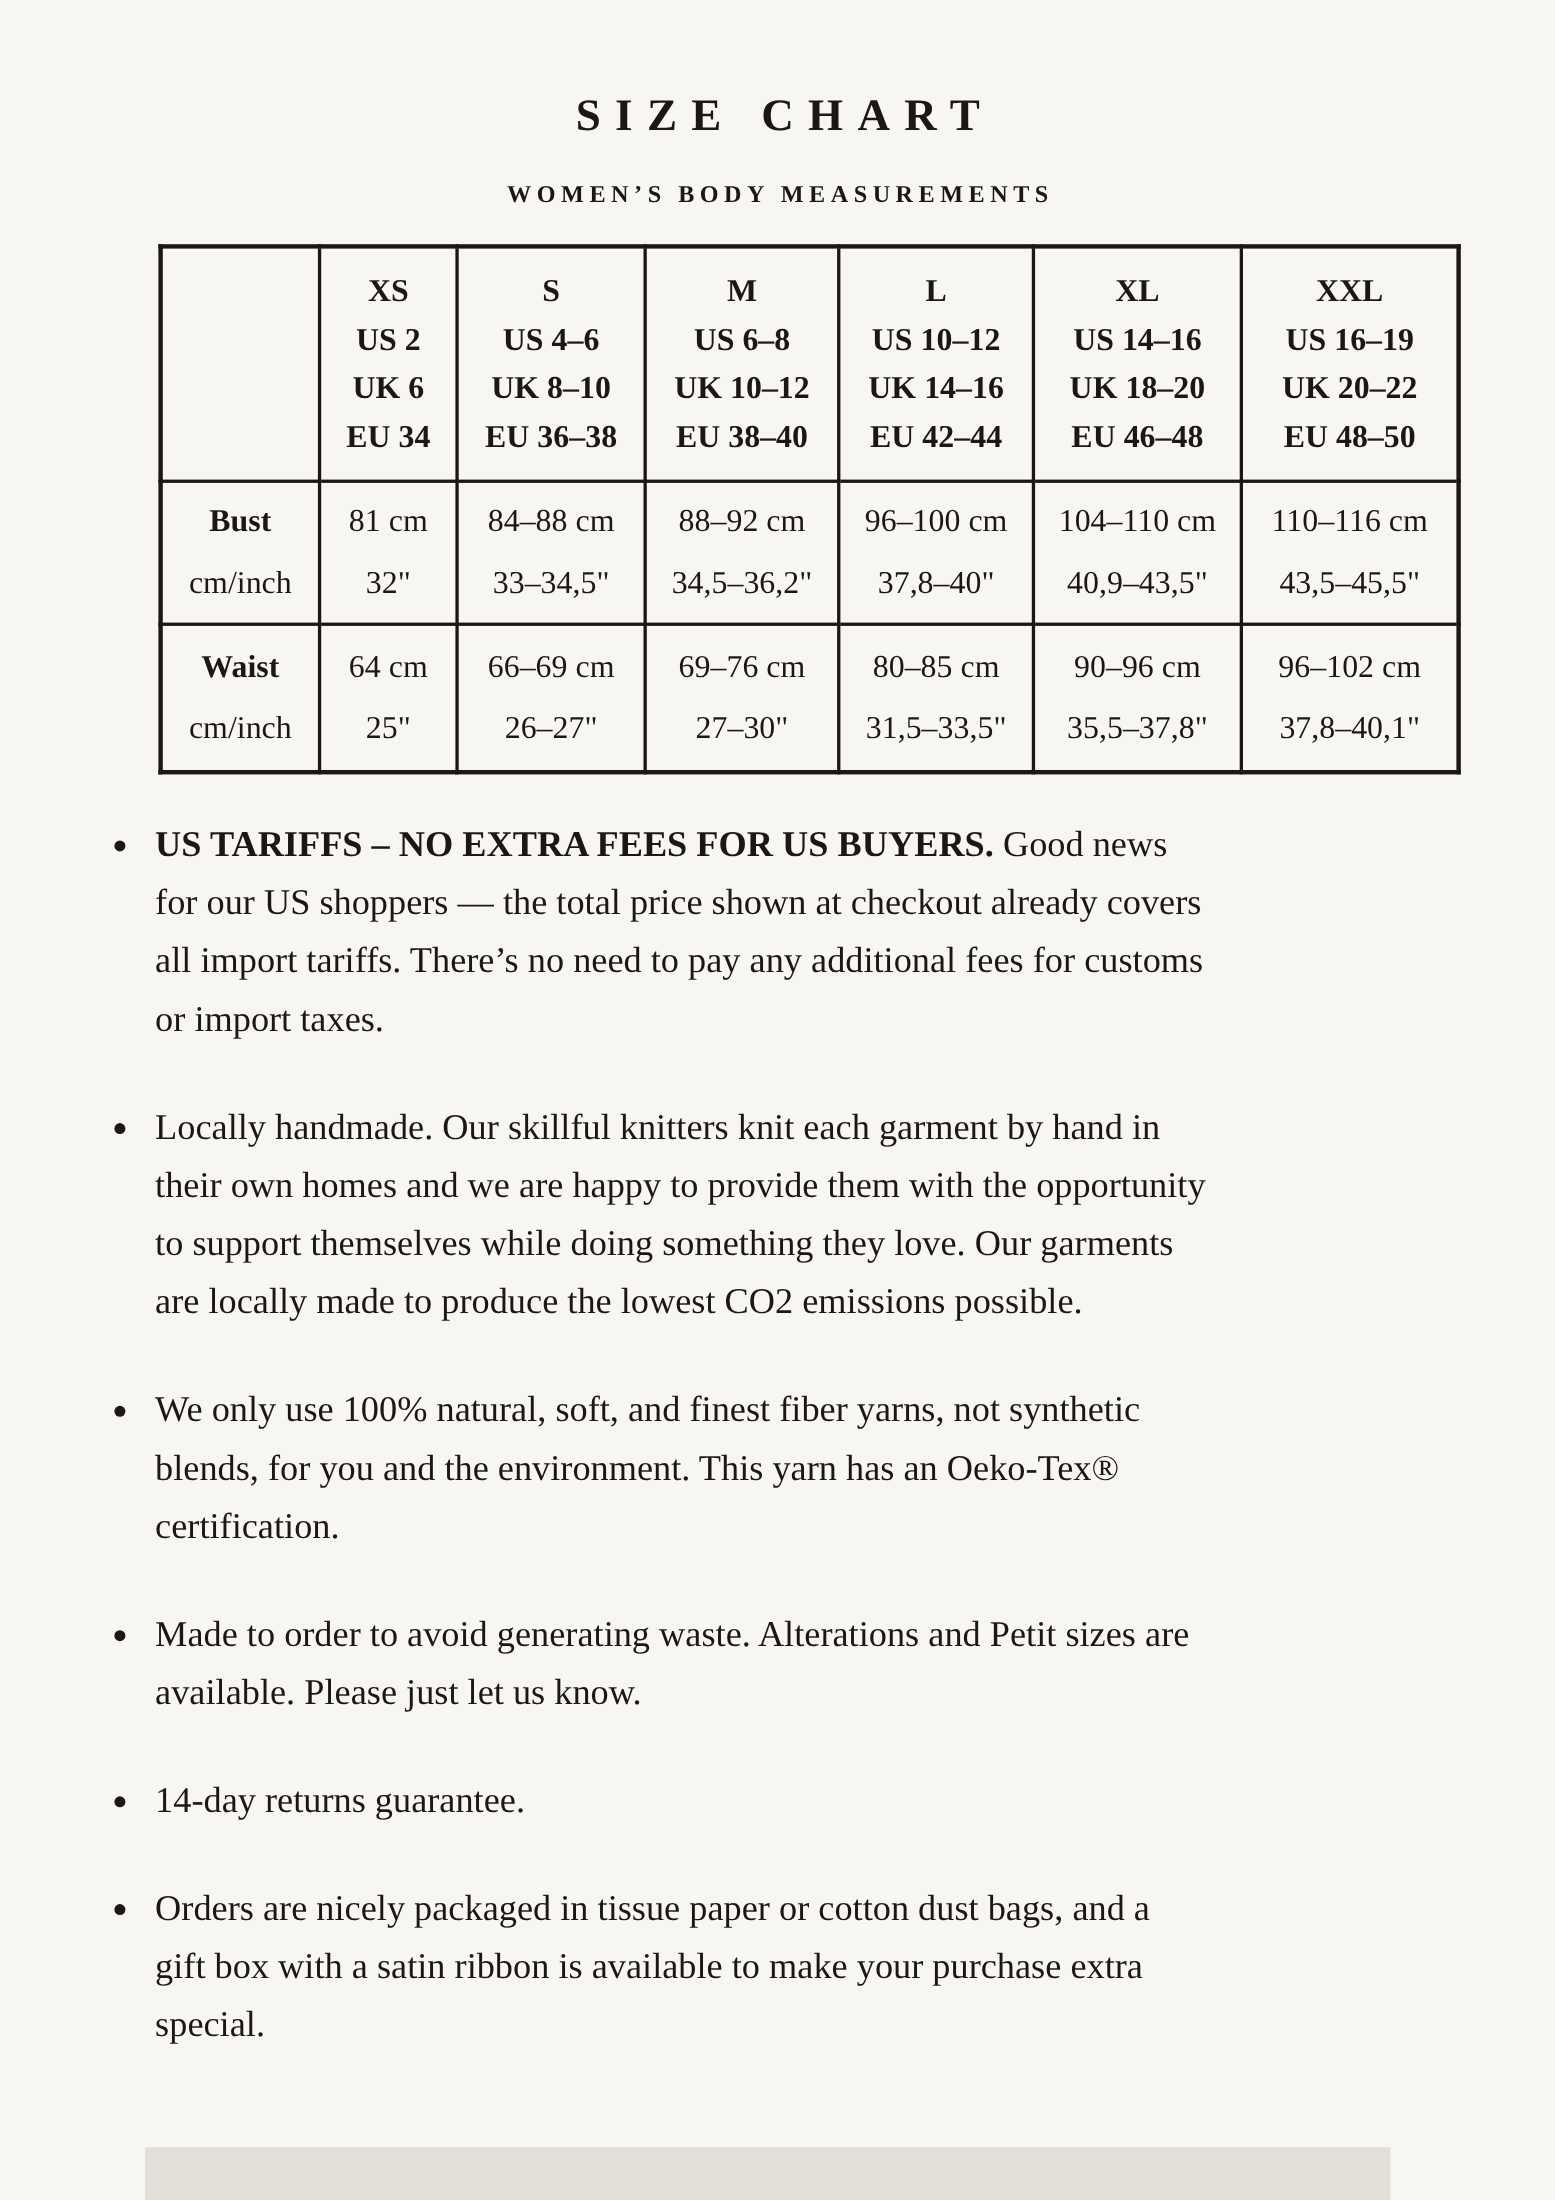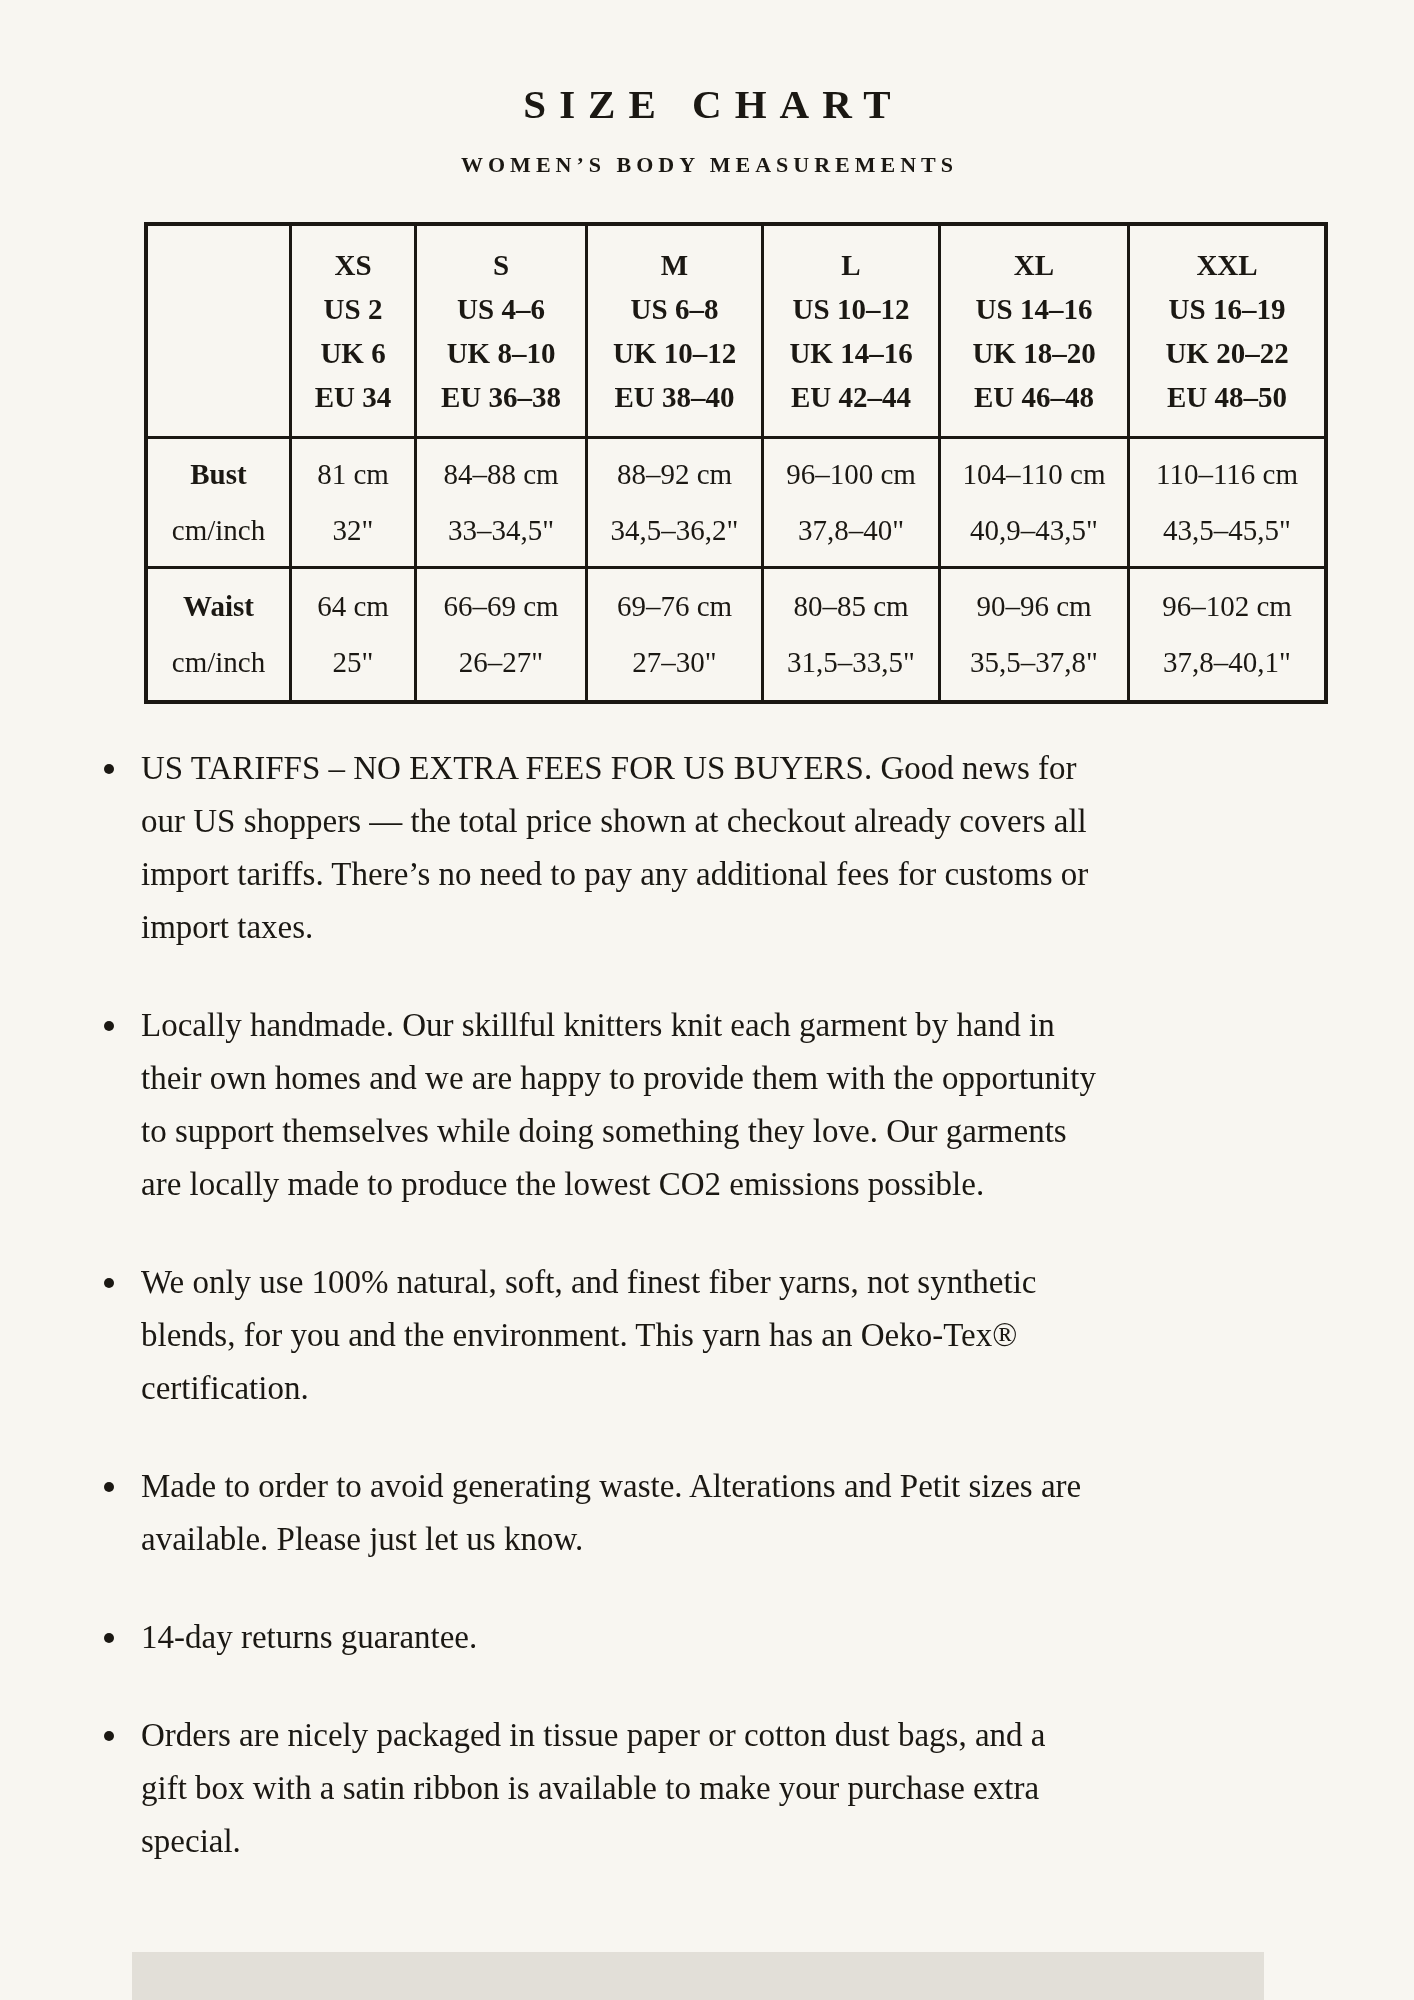--- a/index.html
+++ b/index.html
@@ -12,21 +12,21 @@
     overflow: hidden;
   }
   .title {
     margin: 0; padding-top: 80px;
     text-align: center;
     font-size: 41px; font-weight: 700;
     letter-spacing: 13px;
     text-indent: 13px; 
   }
   .subtitle {
-    margin: 0; padding-top: 24px;
+    margin: 12px; padding-top: 24px;
     text-align: center;
     font-size: 22px; font-weight: 700;
     letter-spacing: 5px;
     text-indent: 5px;
   }
   table.size-chart {
     position: absolute; left: 144px; top: 222px;
     width: 1150px;
     border-collapse: collapse;
     table-layout: fixed;
@@ -59,21 +59,21 @@
     font-size: 33px; line-height: 53px;
   }
   .dot {
     flex: 0 0 10px;
     width: 10px; height: 10px;
     border-radius: 50%;
     background: var(--text, #1b1813);
     margin: 22px 27px 0 0;
   }
   ul.notes p { margin: 0; }
-  ul.notes b { font-weight: 400; }
+  ul.notes b { font-weight: 700; }
   .bottom-band {
     position: absolute;
     left: 132px; top: 1952px;
     width: 1132px; height: 48px;
     background: var(--bottom-band, #e2dfd8);
   }
 </style>
 </head>
 <body>
 

